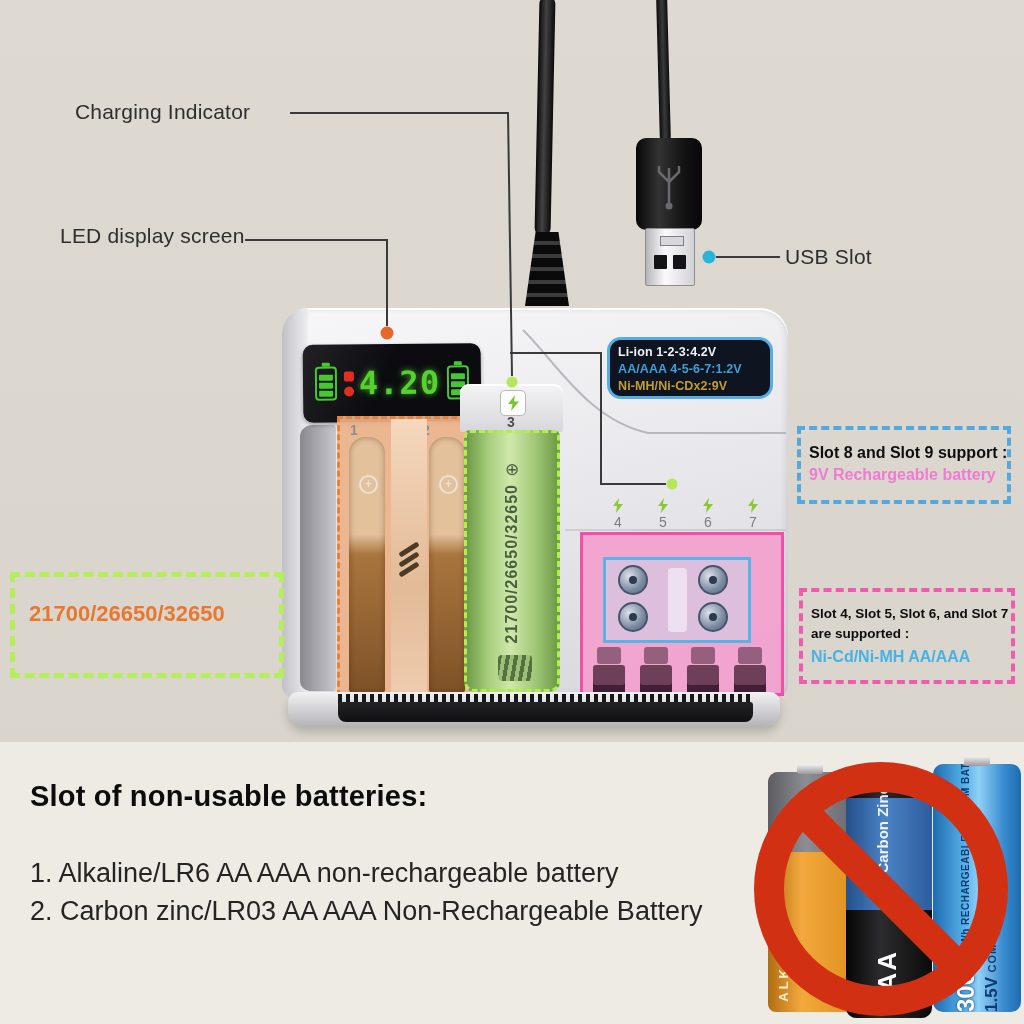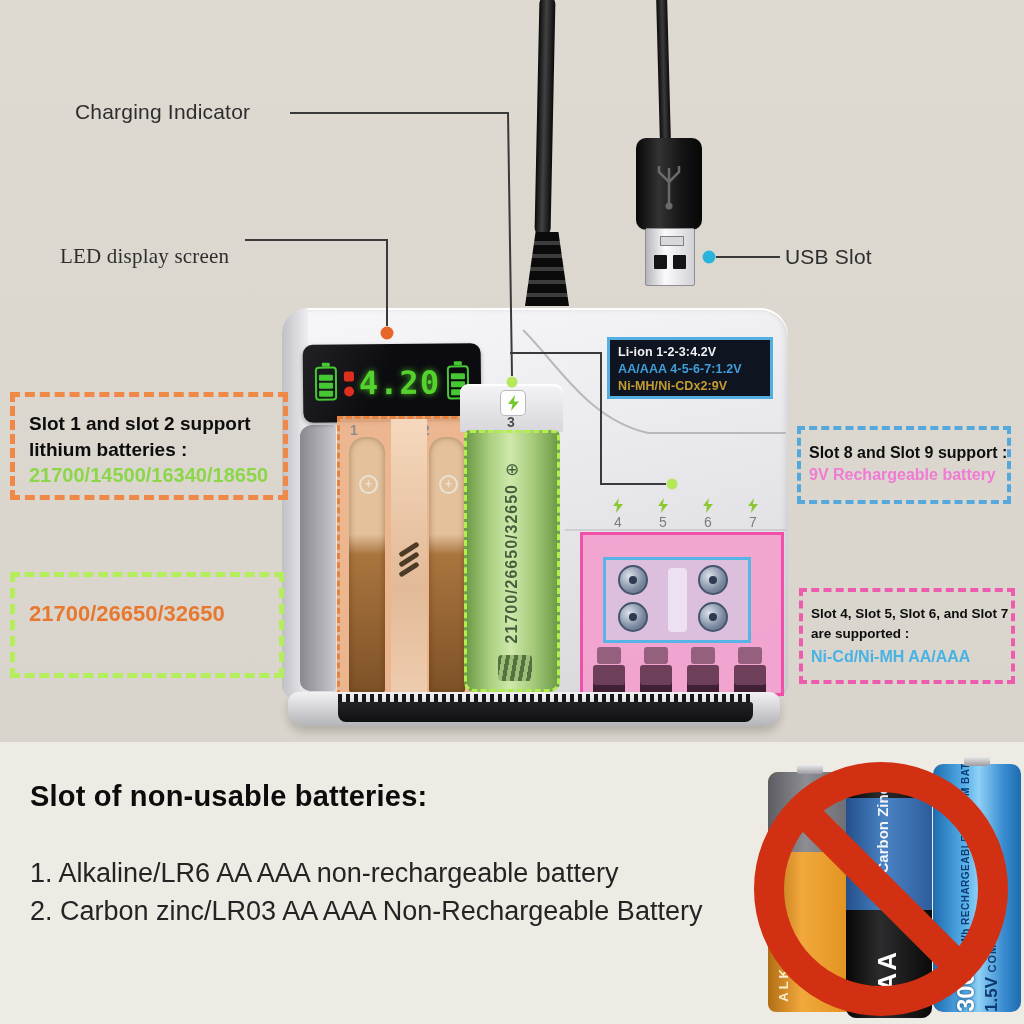--- a/index.html
+++ b/index.html
@@ -32,21 +32,21 @@
   .batt-ico{width:22px;height:34px;border:2px solid #46c832;border-radius:4px;position:relative;display:flex;flex-direction:column;justify-content:flex-end;gap:2px;padding:2px;box-sizing:border-box;}
   .batt-ico:before{content:'';position:absolute;top:-6px;left:5px;width:8px;height:4px;background:#46c832;border-radius:1px;}
   .batt-bar{height:6px;background:#46c832;border-radius:1px;}
   .led-mid{display:flex;align-items:center;gap:5px;}
   .alert-col{display:flex;flex-direction:column;gap:5px;}
   .alert{width:10px;height:10px;background:#df2f1e;border-radius:2px;}
   .alert.round{border-radius:50%;}
   .led-digits{font-family:"DejaVu Sans Mono",monospace;font-weight:bold;font-size:32px;color:#55d22d;text-shadow:0 0 6px rgba(85,210,45,.8);letter-spacing:1px;}
 
   
-  .lcd{left:325px;top:29px;width:166px;height:62px;background:#0e1420;border:3px solid #55aee2;border-radius:0;padding:4px 8px;box-sizing:border-box;line-height:17px;white-space:nowrap;font-weight:bold;font-size:12.5px;letter-spacing:.1px;}
+  .lcd{left:325px;top:29px;width:166px;height:62px;background:#0e1420;border:3px solid #55aee2;border-radius:14px;padding:4px 8px;box-sizing:border-box;line-height:17px;white-space:nowrap;font-weight:bold;font-size:12.5px;letter-spacing:.1px;}
   .lcd .l1{color:#f2f2f6;}
   .lcd .l2{color:#3f9fd8;}
   .lcd .l3{color:#c59c2f;}
 
   
   .slot12{left:55px;top:108px;width:138px;height:280px;background:rgba(235,178,136,.92);border:3px dashed #e8813a;box-sizing:border-box;}
   .slot-num{position:absolute;color:#8e8e90;font-weight:bold;font-size:14px;}
   .chan{position:absolute;top:18px;width:36px;height:256px;background:linear-gradient(180deg,#e3c19b 0 38%,#a9753e 46%,#7e5227);border-radius:16px 16px 4px 4px;box-shadow:inset 0 0 6px rgba(60,30,0,.4);}
   .contact-ring{position:absolute;width:15px;height:15px;border:2px solid #e9e2d6;border-radius:50%;color:#e9e2d6;font-size:12px;line-height:14px;text-align:center;font-weight:bold;}
   .divider{position:absolute;left:51px;top:0;width:36px;height:280px;background:linear-gradient(180deg,#f5d8bd,#e2ba97 60%,#efcdb0);border-radius:0 0 6px 6px;display:flex;flex-direction:column;align-items:center;justify-content:center;gap:5px;}
@@ -233,39 +233,34 @@
       <div class="aa-contact-bot" style="left:104px;top:130px;"></div>
       <div class="aa-contact-bot" style="left:151px;top:130px;"></div>
     </div>
   </div>
 
   <div class="abs base-silver"></div>
   <div class="abs base-teeth"></div>
   <div class="abs base-black"></div>
 
   <div class="abs callout" style="left:75px;top:100px;">Charging Indicator</div>
-  <div class="abs callout" style="left:60px;top:244px;font-family:Liberation Serif, serif;">LED display screen</div>
+  <div class="abs callout" style="left:60px;top:224px;">LED display screen</div>
   <div class="abs callout" style="left:785px;top:245px;">USB Slot</div>
 
   <svg class="abs overlay-svg">
     <path d="M290 113 H508 L512 376" stroke="#3a3a3a" stroke-width="2" fill="none"></path>
     <path d="M510 353 H601 V484 H666" stroke="#3a3a3a" stroke-width="2" fill="none"></path>
     <path d="M245 240 H387 V326" stroke="#3a3a3a" stroke-width="2" fill="none"></path>
     <path d="M716 257 H780" stroke="#3a3a3a" stroke-width="2" fill="none"></path>
     <circle cx="512" cy="382" r="5.5" fill="#b4e85a"></circle>
     <circle cx="672" cy="484" r="5.5" fill="#b4e85a"></circle>
     <circle cx="387" cy="333" r="6.5" fill="#e8662a"></circle>
     <circle cx="709" cy="257" r="6.5" fill="#2ab4dc"></circle>
   </svg>
 
-  <div class="abs ibox box-slot12">
-    <div class="t">Slot 1 and slot 2 support</div>
-    <div class="t">lithium batteries :</div>
-    <div class="m">21700/14500/16340/18650</div>
-  </div>
   <div class="abs ibox box-slot3">
     <div class="m">21700/26650/32650</div>
   </div>
   <div class="abs ibox box-slot89">
     <div class="t">Slot 8 and Slot 9 support :</div>
     <div class="m">9V Rechargeable battery</div>
   </div>
   <div class="abs ibox box-slot4567">
     <div class="t">Slot 4, Slot 5, Slot 6, and Slot 7</div>
     <div class="t">are supported :</div>

